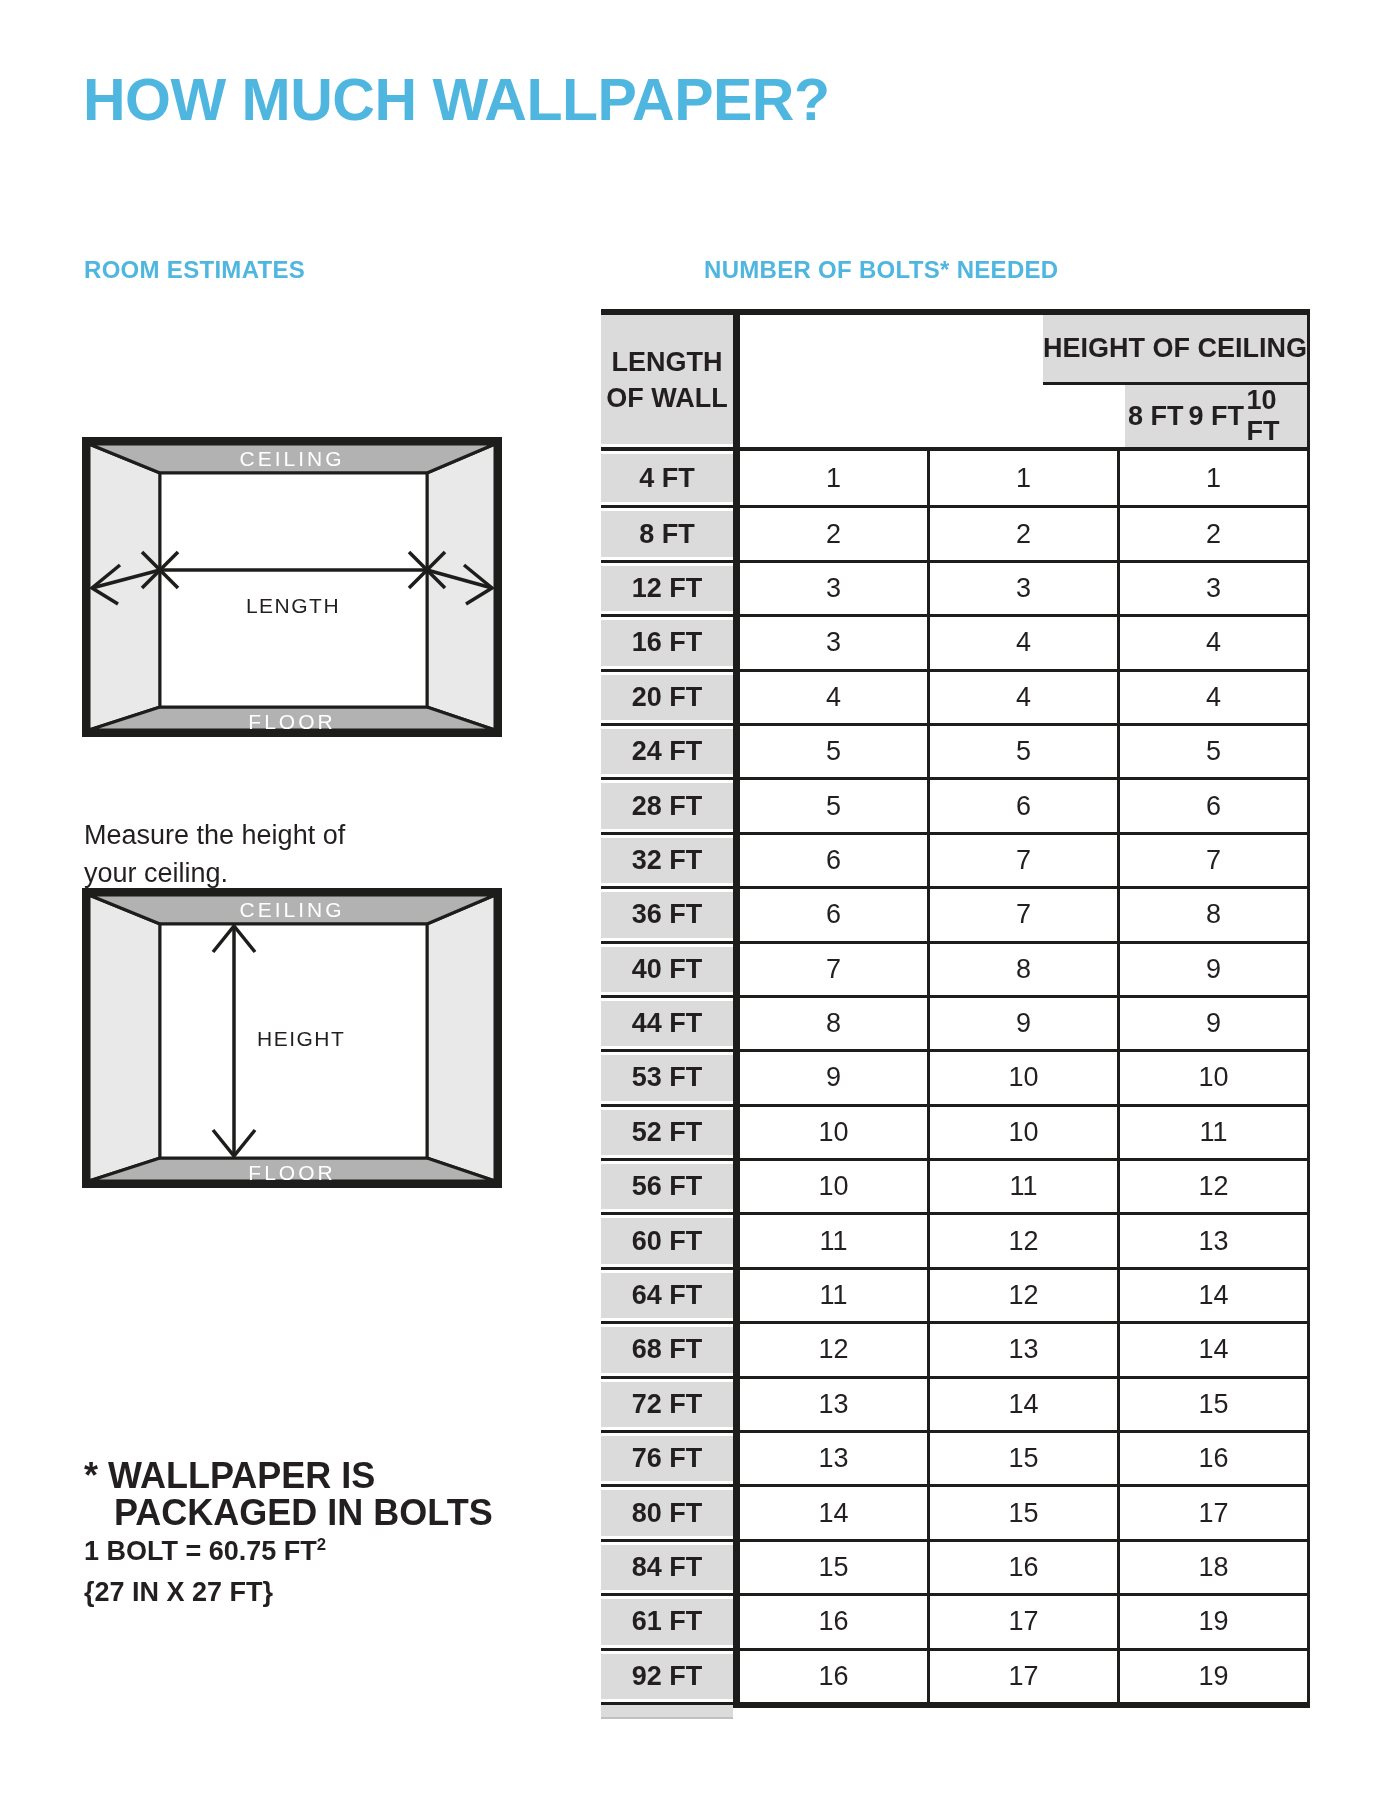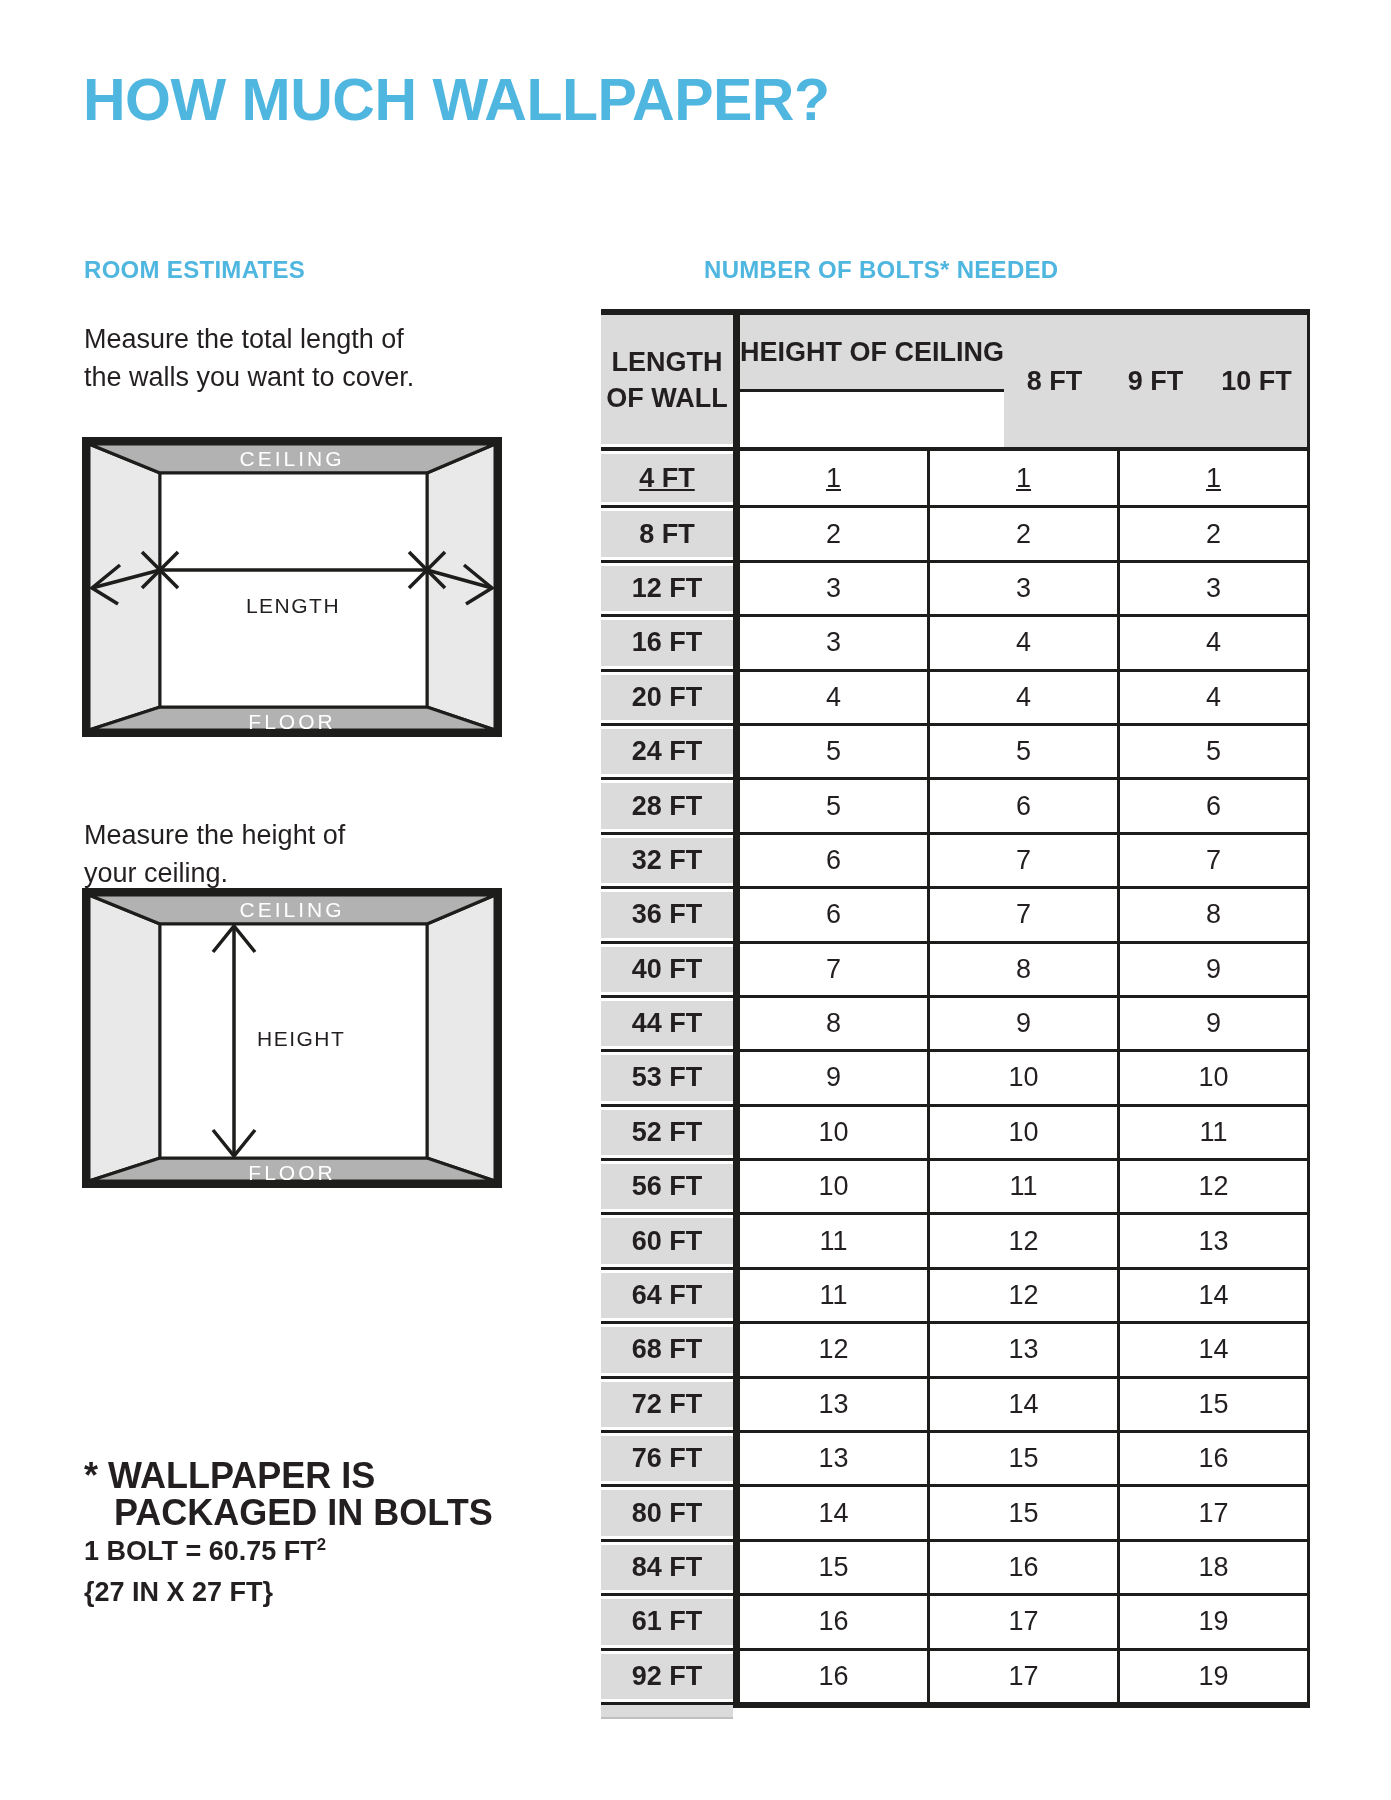--- a/index.html
+++ b/index.html
@@ -44,49 +44,47 @@
 
   
   .bolt-table{position:absolute;left:601px;top:309px;width:709px;background:#fff;
               border-top:6px solid var(--line);border-bottom:6px solid var(--line);
               border-right:3px solid var(--line);}
   .thead{display:flex;border-bottom:4px solid var(--line);height:136px;}
   .corner-cell{width:132px;background:#fff;padding-bottom:3px;}
   .corner-inner{height:100%;background:var(--cellgray);display:flex;align-items:center;
                 justify-content:center;text-align:center;font-weight:bold;font-size:27px;
                 line-height:36px;white-space:pre-line;}
-  .head-right{flex:1;border-left:7px solid var(--line);display:flex;flex-direction:row;}
+  .head-right{flex:1;border-left:7px solid var(--line);display:flex;flex-direction:column;align-items:flex-end;}
   .group-head{height:77px;border-bottom:3px solid var(--line);background:var(--cellgray);
               display:flex;align-items:center;justify-content:center;
               font-weight:bold;font-size:27px;}
   .col-heads{flex:1;background:var(--cellgray);display:flex;}
   .col-head{flex:1;display:flex;align-items:center;justify-content:center;
             font-weight:bold;font-size:27px;}
   .trow{display:flex;height:54.4px;border-top:3px solid var(--line);}
-  .trow:first-child{border-top:none;text-decoration:underline;}
+  .trow:first-child{border-top:none;}
   .tlabel{width:132px;background:#fff;padding:3px 0;}
   .tlabel-inner{height:100%;background:var(--cellgray);display:flex;align-items:center;
                 justify-content:center;font-weight:bold;font-size:27px;}
   .tcell{flex:1;display:flex;align-items:center;justify-content:center;font-size:27px;
          border-left:3px solid var(--line);background:#fff;}
   .trow > .tcell:nth-child(2){border-left:7px solid var(--line);}
   .table-stub{position:absolute;left:601px;top:1705px;width:132px;height:14px;
               background:var(--cellgray);box-shadow:inset 0 -2px 0 rgba(0,0,0,0.12);}
 </style>
 </head>
 <body>
 
 <div class="page">
 
   <div class="title">HOW MUCH WALLPAPER?</div>
 
   <div class="section-heading heading-room">ROOM ESTIMATES</div>
 
-  <div class="body-text para-length">Measure the total length of
-the walls you want to cover.</div>
 
   <svg class="diagram diagram-length" viewBox="0 0 420 300">
     <g stroke="#1D1D1B" stroke-width="3">
       <polygon points="7,7 78,36 78,270 7,293" fill="#E9E9E9"></polygon>
       <polygon points="413,7 345,36 345,270 413,293" fill="#E9E9E9"></polygon>
       <polygon points="7,7 413,7 345,36 78,36" fill="#B2B2B2"></polygon>
       <polygon points="7,293 78,270 345,270 413,293" fill="#B2B2B2"></polygon>
       <rect x="78" y="36" width="267" height="234" fill="#ffffff"></rect>
     </g>
     <rect x="3.5" y="3.5" width="413" height="293" fill="none" stroke="#1D1D1B" stroke-width="7"></rect>

